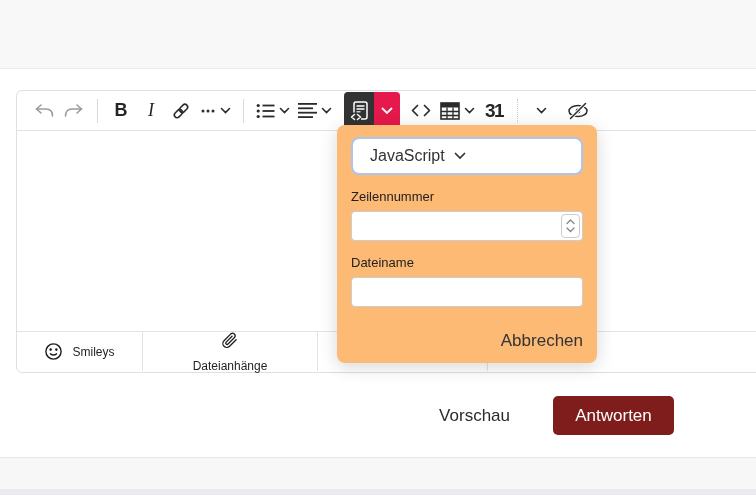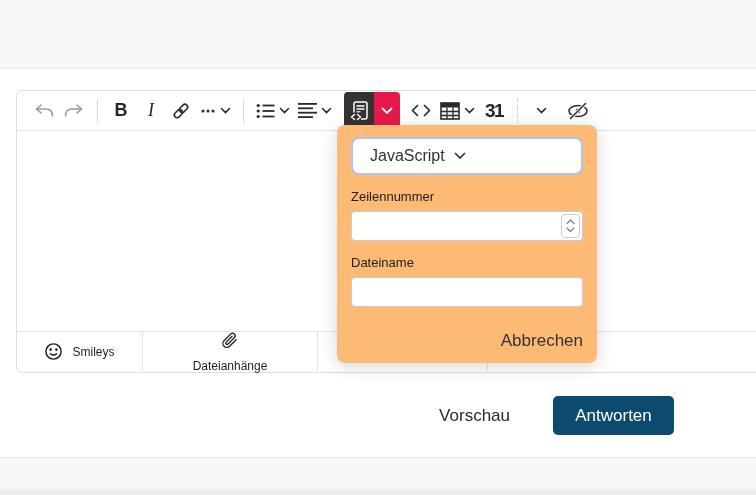--- a/index.html
+++ b/index.html
@@ -63,21 +63,21 @@
     cursor:pointer; font-family:"Liberation Sans", sans-serif; }
   .insert-btn { background:#e5194c; color:#fff; border:none; border-radius:5px;
     height:35px; padding:0 15px; font-size:16px; cursor:pointer;
     font-family:"Liberation Sans", sans-serif; }
 
   
   .actions { position:absolute; left:0; top:396px; width:667px; height:39px;
     display:flex; justify-content:flex-end; align-items:center; gap:43px;margin-left:7px; }
   .preview-btn { background:none; border:none; font-size:17px; color:#2b2b2b;
     cursor:pointer; font-family:"Liberation Sans", sans-serif; }
-  .reply-btn { background:#0c4a6e; color:#fff; border:none; border-radius:5px;
+  .reply-btn { background:#7f1d1d; color:#fff; border:none; border-radius:5px;
     width:121px; height:39px; font-size:17px; cursor:pointer;
     font-family:"Liberation Sans", sans-serif; }
 
   .footer-band { position:absolute; left:0; top:457px; width:100%; height:32px;
     background:#f7f7f7; border-top:1px solid #e7e7e7; }
   .footer-strip { position:absolute; left:0; top:489px; width:100%; height:6px;
     background:#e9ebee; }
 </style>
 </head>
 <body>

